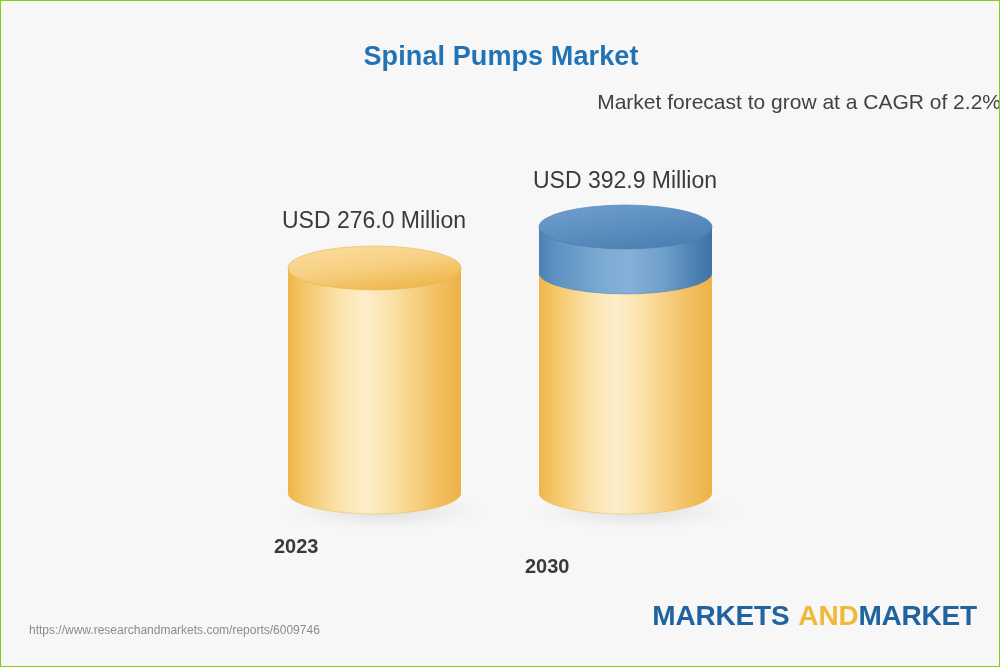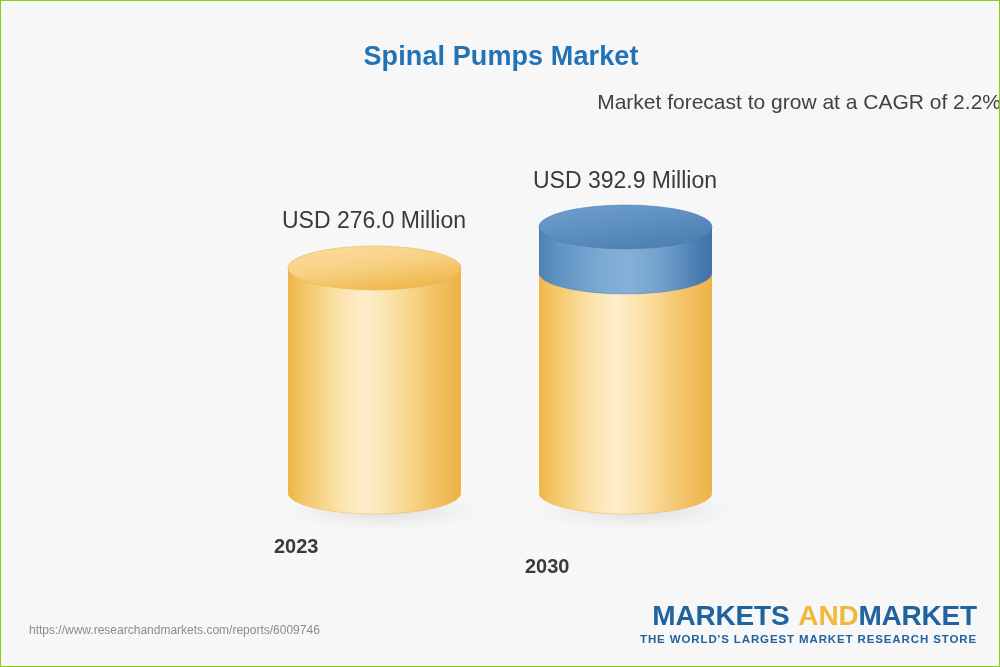--- a/index.html
+++ b/index.html
@@ -191,16 +191,15 @@
   <div class="value-label" style="left:273px; top:206px; width:200px;">USD 276.0 Million</div>
   <div class="value-label" style="left:524px; top:166px; width:200px;">USD 392.9 Million</div>
 
   <div class="cat-label" style="left:273px; top:534px; width:200px;">2023</div>
   <div class="cat-label" style="left:524px; top:554px; width:200px;">2030</div>
 
   <div id="footer-url">https://www.researchandmarkets.com/reports/6009746</div>
 
   <div id="logo">
     <div id="logo-main"><span>MARKETS</span><span class="gold" style="margin-left:9px;">AND</span><span>MARKET</span></div>
-    <div id="logo-tag">THE WORLD'S LARGEST MARKET RESEARCH STORE</div>
   </div>
 
 </div>
 
 </body></html>

